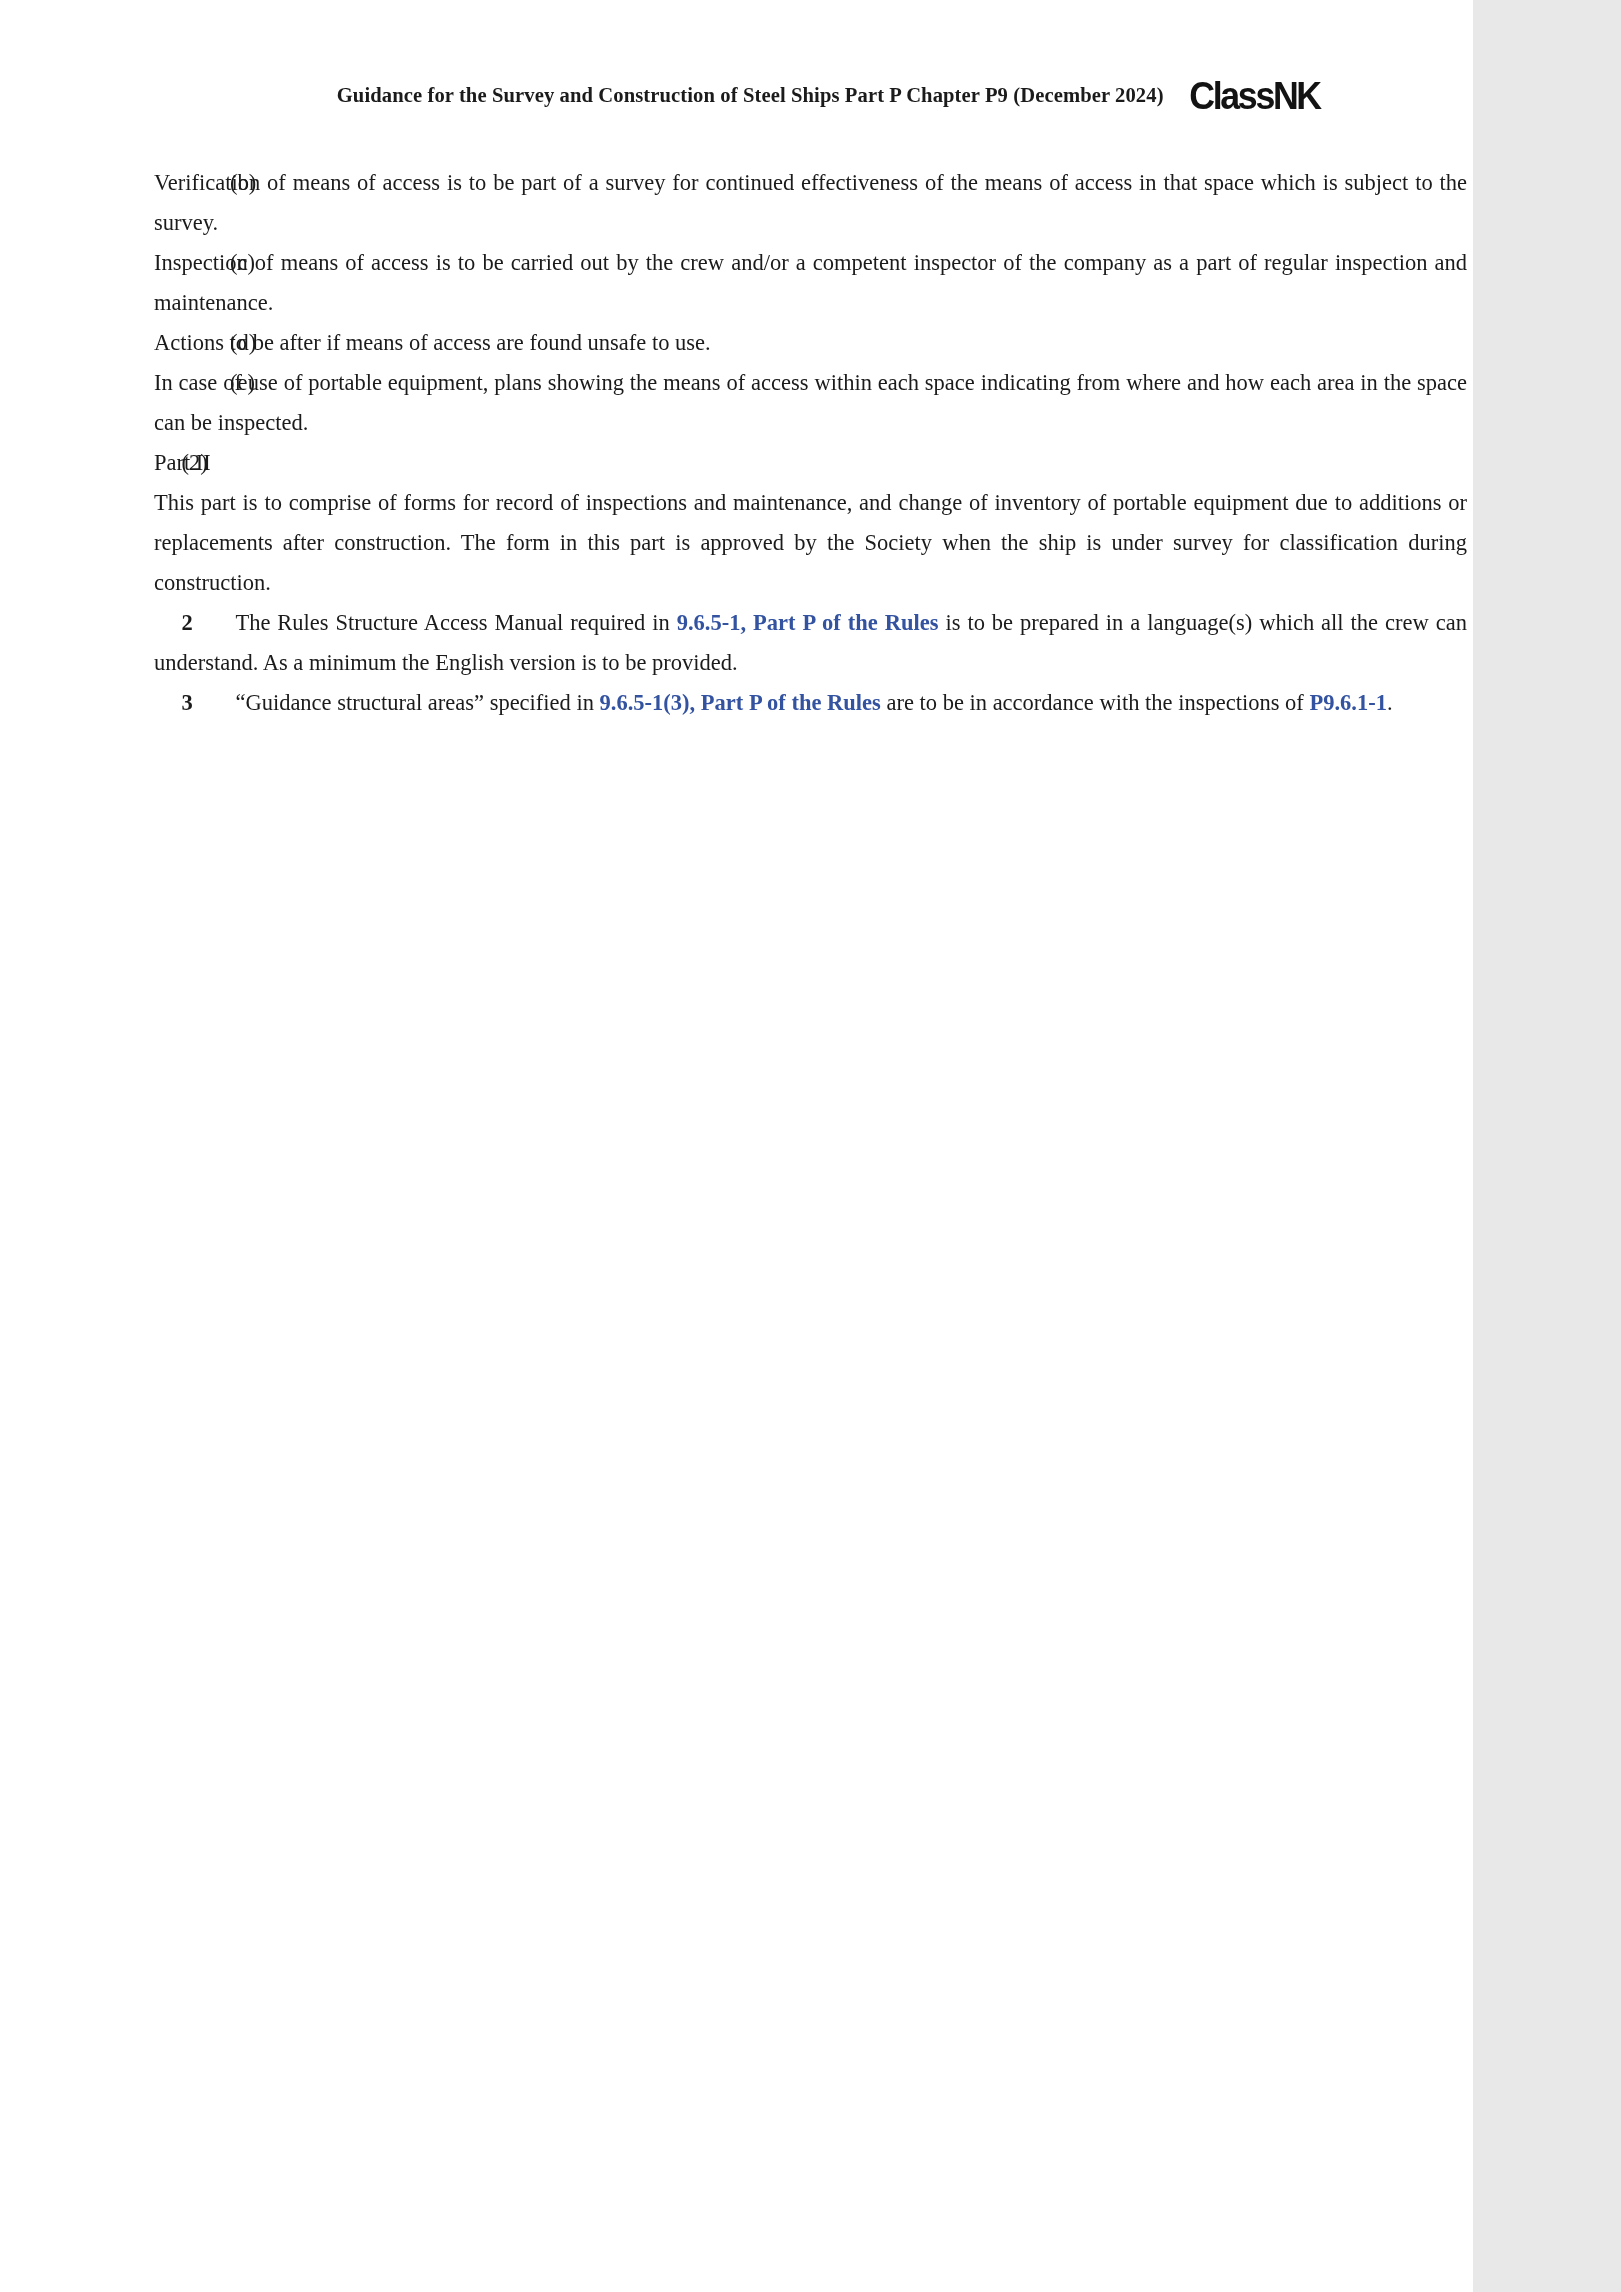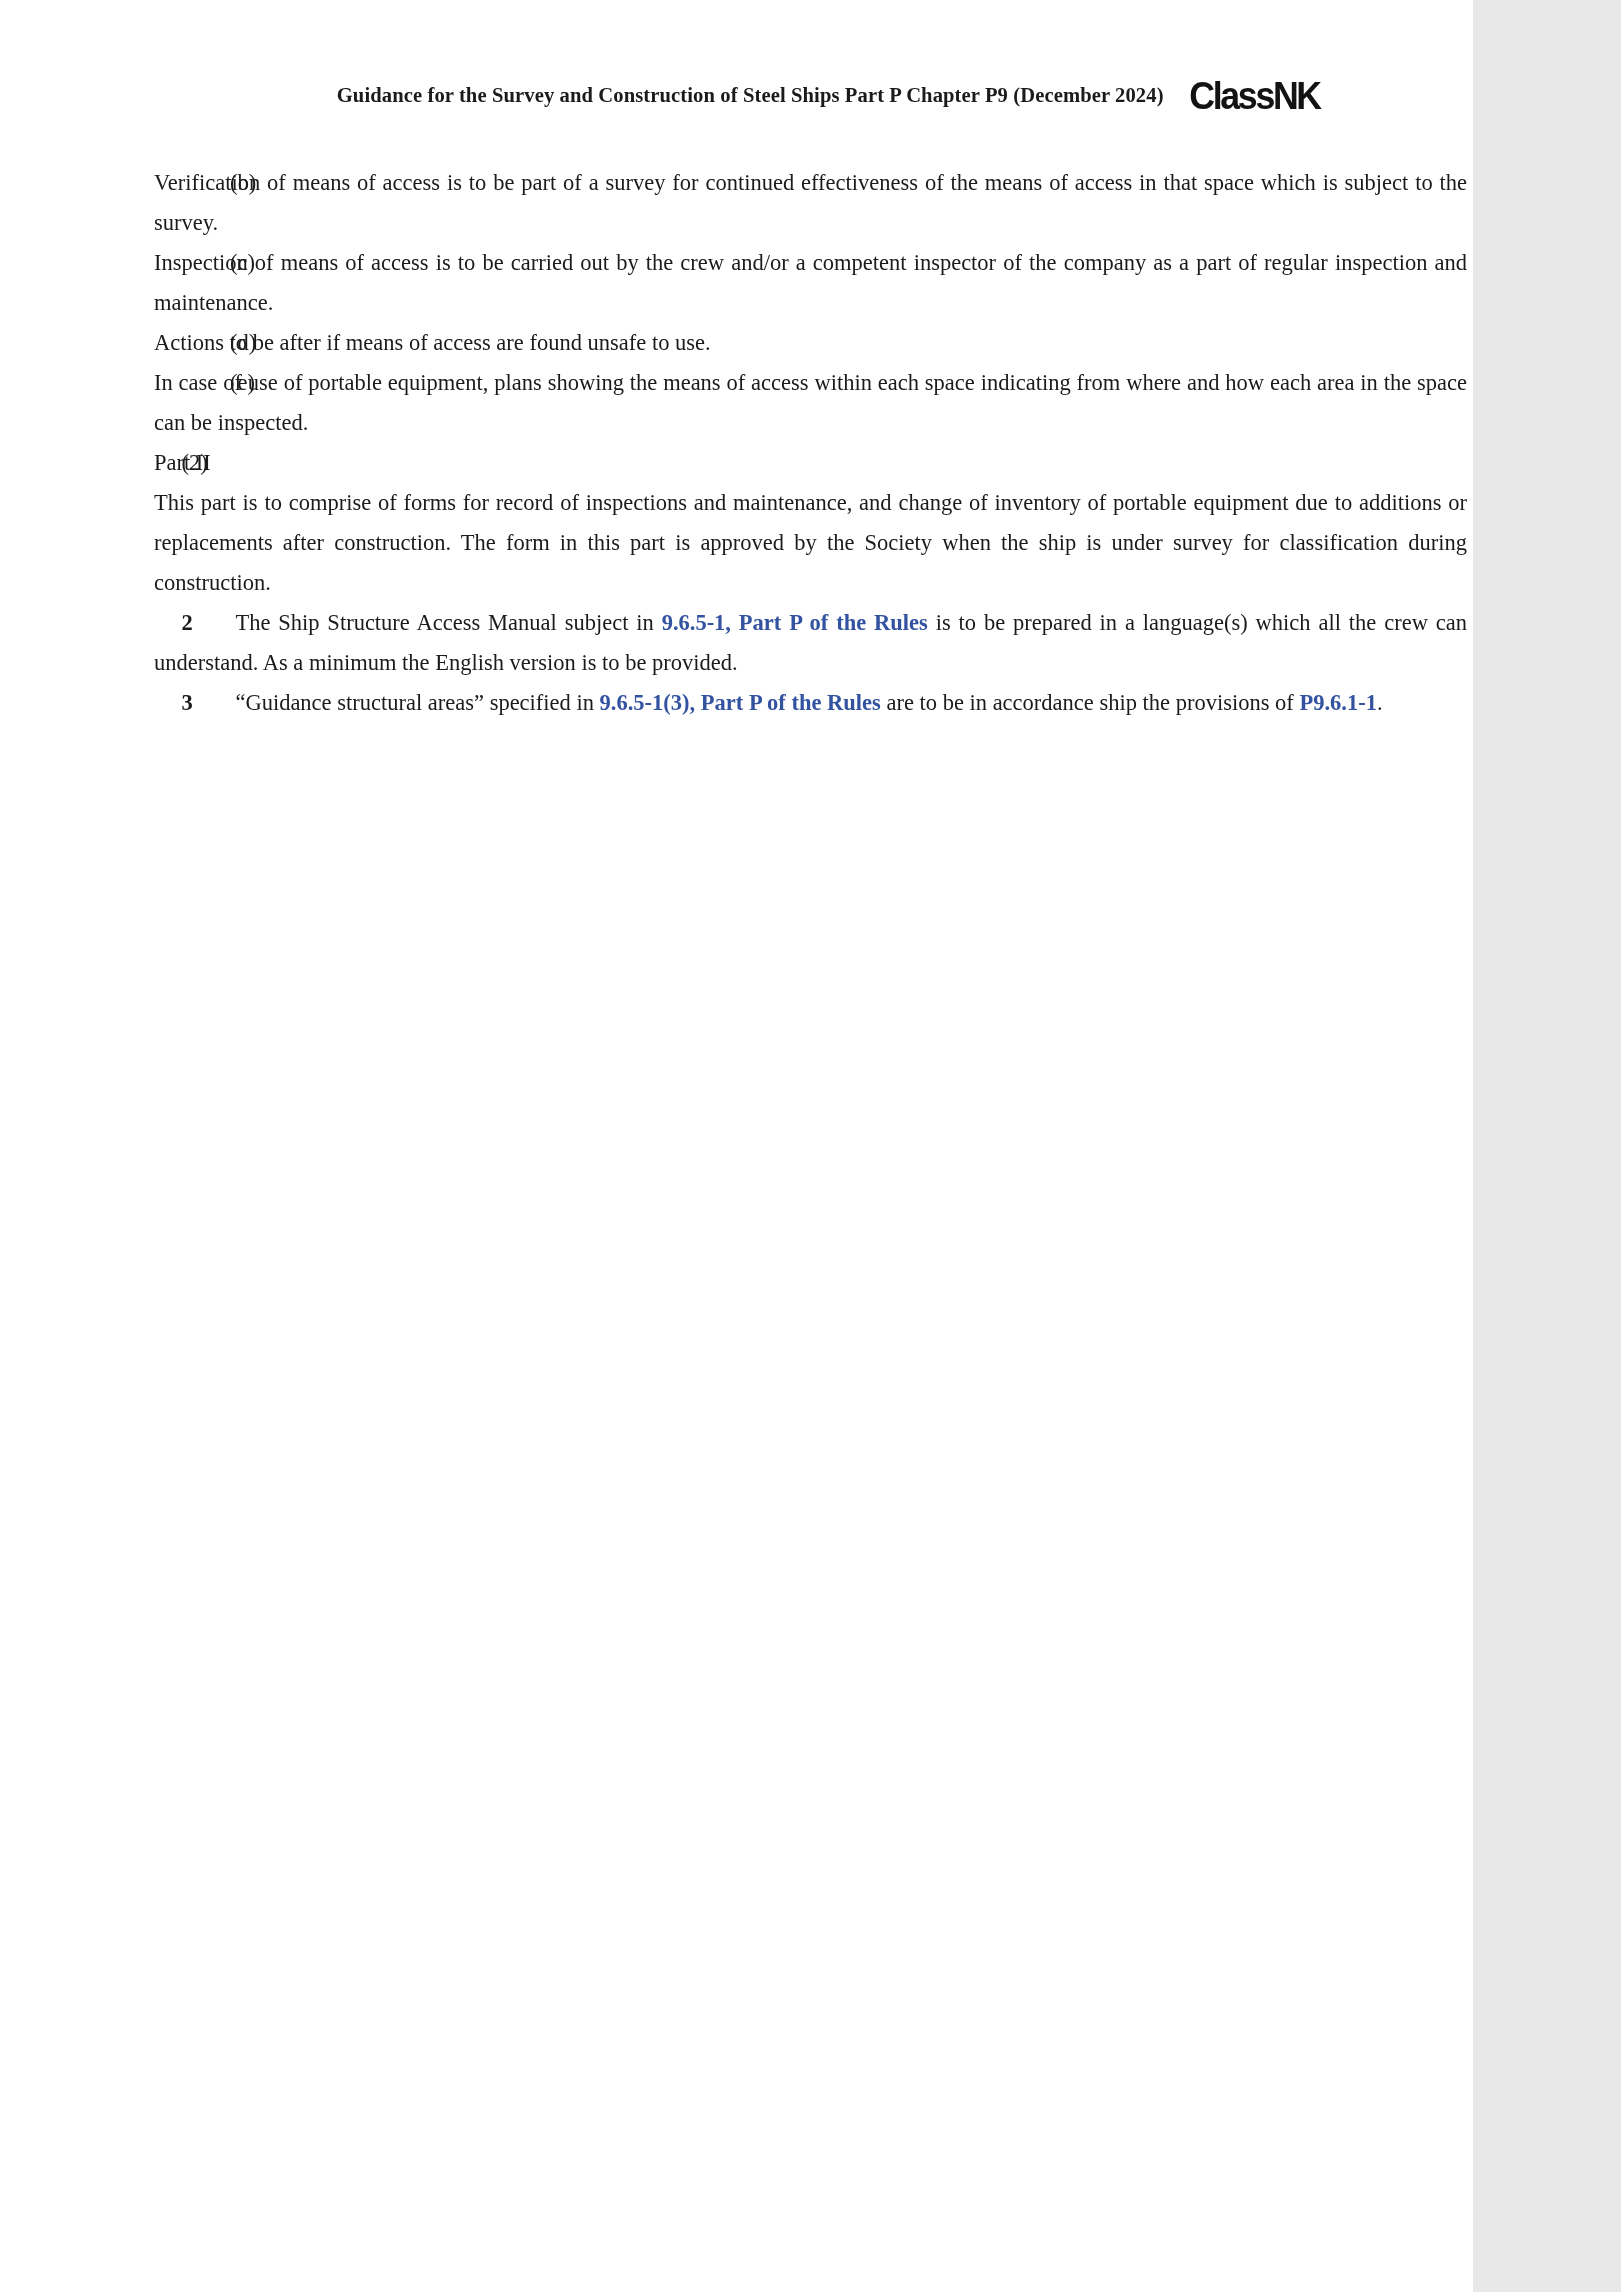--- a/index.html
+++ b/index.html
@@ -91,19 +91,19 @@
     <span class="logo">ClassNK</span>
   </div>
 
   <div class="doc-body" id="doc-body">
       <p class="alpha-item"><span class="label">(b)</span><span>Verification of means of access is to be part of a survey for continued effectiveness of the means of access in that space which is subject to the survey.</span></p>
       <p class="alpha-item"><span class="label">(c)</span><span>Inspection of means of access is to be carried out by the crew and/or a competent inspector of the company as a part of regular inspection and maintenance.</span></p>
       <p class="alpha-item"><span class="label">(d)</span><span>Actions to be after if means of access are found unsafe to use.</span></p>
       <p class="alpha-item"><span class="label">(e)</span><span>In case of use of portable equipment, plans showing the means of access within each space indicating from where and how each area in the space can be inspected.</span></p>
       <p class="num-paren-item"><span class="label">(2)</span><span>Part II</span></p>
       <p class="indent-paragraph"><span>This part is to comprise of forms for record of inspections and maintenance,  and change of inventory of portable equipment due to additions or replacements after construction. The form in this part is approved by the Society when the ship is under survey for classification during construction.</span></p>
-      <p class="numbered-paragraph"><span class="num">2</span><span>The Ship Structure Access Manual subject in </span><span class="ref">9.6.5-1, Part P of the Rules</span><span> is to be prepared in a language(s) which all the crew can understand. As a minimum the English version is to be provided.</span></p>
-      <p class="numbered-paragraph"><span class="num">3</span><span>“Guidance structural areas” specified in </span><span class="ref">9.6.5-1(3), Part P of the Rules</span><span> are to be in accordance ship the provisions of </span><span class="ref">P9.6.1-1</span><span>.</span></p>
+      <p class="numbered-paragraph"><span class="num">2</span><span>The Rules Structure Access Manual required in </span><span class="ref">9.6.5-1, Part P of the Rules</span><span> is to be prepared in a language(s) which all the crew can understand. As a minimum the English version is to be provided.</span></p>
+      <p class="numbered-paragraph"><span class="num">3</span><span>“Guidance structural areas” specified in </span><span class="ref">9.6.5-1(3), Part P of the Rules</span><span> are to be in accordance with the inspections of </span><span class="ref">P9.6.1-1</span><span>.</span></p>
     </div>
 
 
 </div>
 
 
 </body></html>

